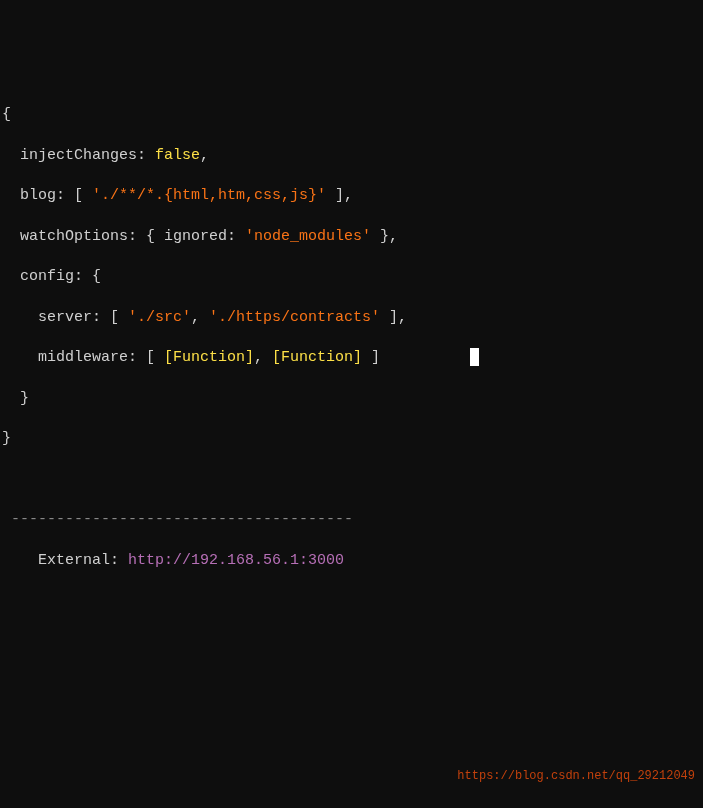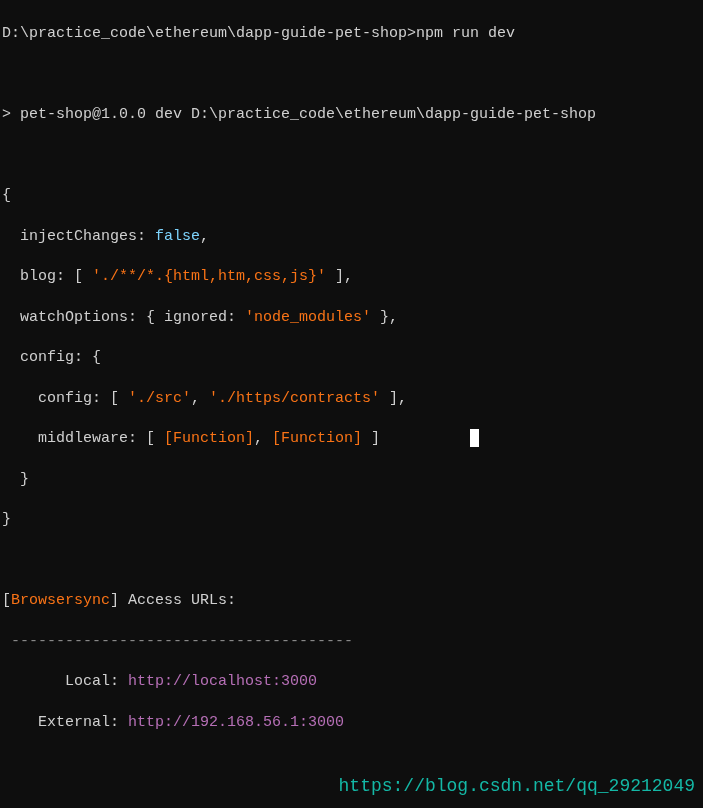--- a/index.html
+++ b/index.html
@@ -13,61 +13,57 @@
     width: 703px;
     height: 808px;
     overflow: hidden;
   }
   .terminal {
     padding: 4px 2px;
     white-space: pre;
   }
   .white   { color: #d0d0d0; }
   .gray    { color: #888888; }
-  .orange  { color: #7dd3fc; }
+  .orange  { color: #fde047; }
   .green   { color: #f97316; }
-  .cyan    { color: #f97316; font-family: Liberation Mono, monospace; }
+  .cyan    { color: #fde047; font-family: Liberation Mono, monospace; }
   .magenta { color: #b66fb6; }
   .cursor {
     display: inline-block;
     width: 9px;
     height: 18px;
     background: #ffffff;
     vertical-align: text-bottom;
   }
   .watermark {
     position: absolute;
-    bottom: 10px;
+    bottom: 24px;
     right: 8px;
-    color: #14b8a6;
-    font-size: 18px;
+    color: #c2410c;
+    font-size: 12px;
   }
   .line { display: block; }
 </style>
 </head>
 <body>
 
 <div class="terminal">
-<span class="line"><span class="white">D:\practice_code\ethereum\dapp-guide-pet-shop&gt;</span><span class="white">npm run dev</span></span>
 <span class="line"> </span>
-<span class="line"><span class="white">&gt;</span><span class="white"> pet-shop@1.0.0 dev D:\practice_code\ethereum\dapp-guide-pet-shop</span></span>
 <span class="line"> </span>
 <span class="line white">{</span>
 <span class="line"><span class="white">  injectChanges: </span><span class="orange">false</span><span class="white">,</span></span>
 <span class="line"><span class="white">  blog: [ </span><span class="green">'./**/*.{html,htm,css,js}'</span><span class="white"> ],</span></span>
 <span class="line"><span class="white">  watchOptions: { ignored: </span><span class="green">'node_modules'</span><span class="white"> },</span></span>
 <span class="line white">  config: {</span>
-<span class="line"><span class="white">    config: [ </span><span class="green">'./src'</span><span class="white">, </span><span class="green">'./https/contracts'</span><span class="white"> ],</span></span>
+<span class="line"><span class="white">    server: [ </span><span class="green">'./src'</span><span class="white">, </span><span class="green">'./https/contracts'</span><span class="white"> ],</span></span>
 <span class="line"><span class="white">    middleware: [ </span><span class="cyan">[Function]</span><span class="white">, </span><span class="cyan">[Function]</span><span class="white"> ]</span>          <span class="cursor"></span></span>
 <span class="line white">  }</span>
 <span class="line white">}</span>
 <span class="line"> </span>
-<span class="line"><span class="white">[</span><span class="cyan">Browsersync</span><span class="white">]</span><span class="white"> Access URLs:</span></span>
 <span class="line gray"> --------------------------------------</span>
-<span class="line"><span class="white">       Local: </span><span class="magenta">http://localhost:3000</span></span>
 <span class="line"><span class="white">    External: </span><span class="magenta">http://192.168.56.1:3000</span></span>
 
 
 
 
 
 
 
 
 

